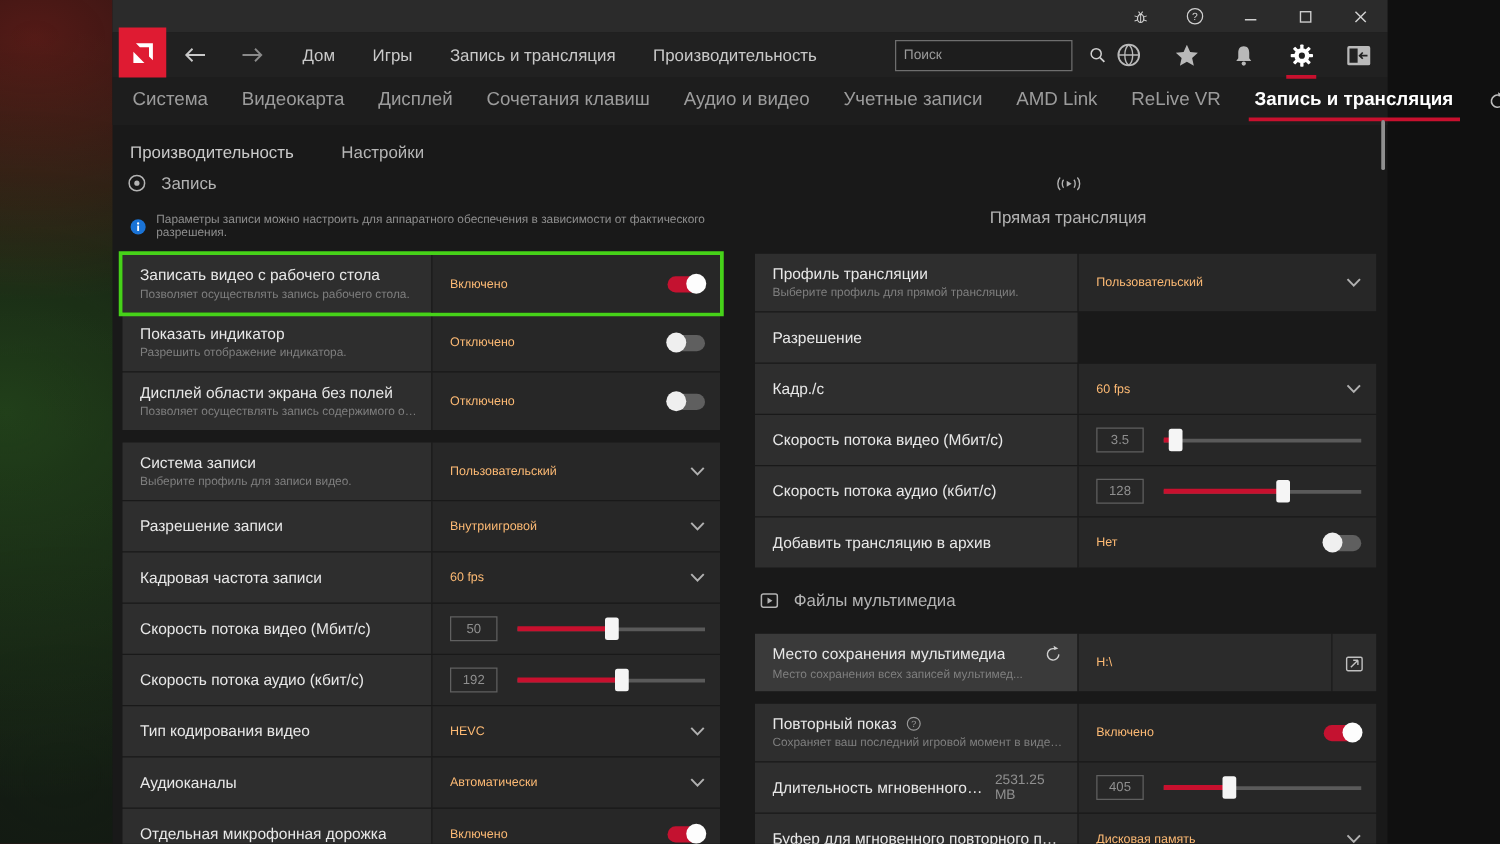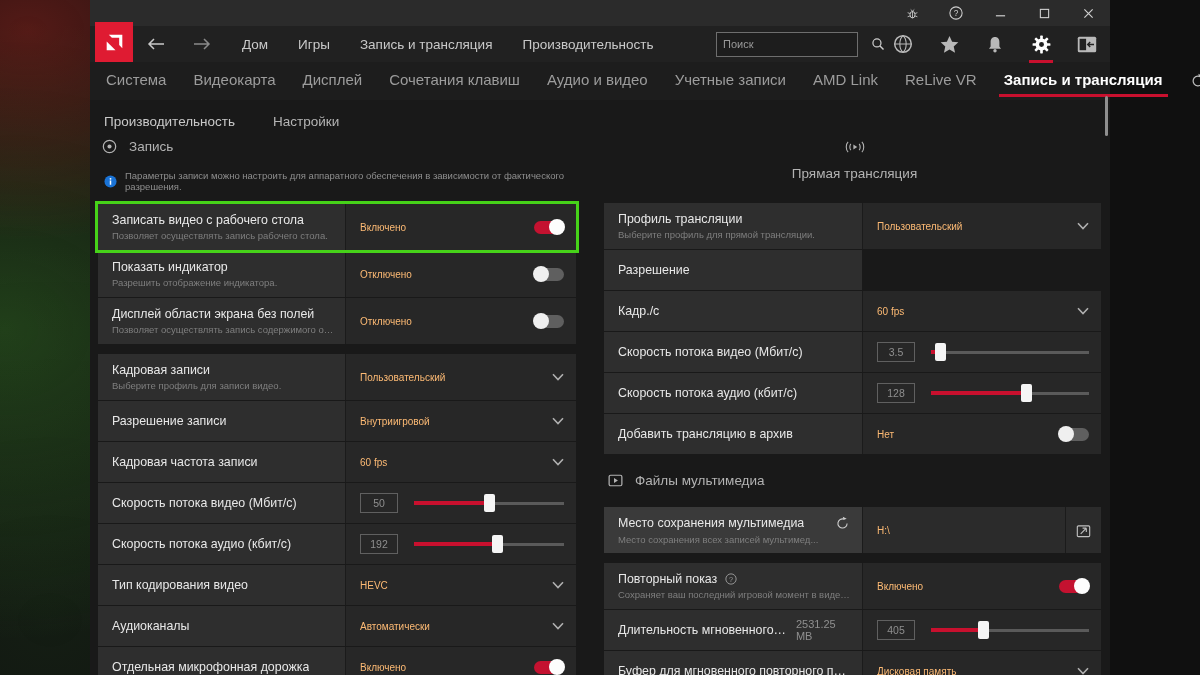--- a/index.html
+++ b/index.html
@@ -281,21 +281,21 @@
                 <div class="toggle off">
                   <div class="knob"></div>
                 </div>
               </div>
             </div>
           </div>
           <div class="group">
             <div class="row has-sub">
               <div class="cell-label">
                 <div class="title-line">
-                  <span class="row-title">Кадровая записи</span>
+                  <span class="row-title">Система записи</span>
                 </div>
                 <div class="row-sub">Выберите профиль для записи видео.</div>
               </div>
               <div class="cell-value">
                 <span class="value-text">Пользовательский</span>
                 <span class="chev" style="display: flex;">
                   <svg viewBox="0 0 12 8" width="12" height="8">
                     <path d="M1 1.3 L6 6.5 L11 1.3" fill="none" stroke="currentColor" stroke-width="1.6"></path>
                   </svg>
                 </span>

